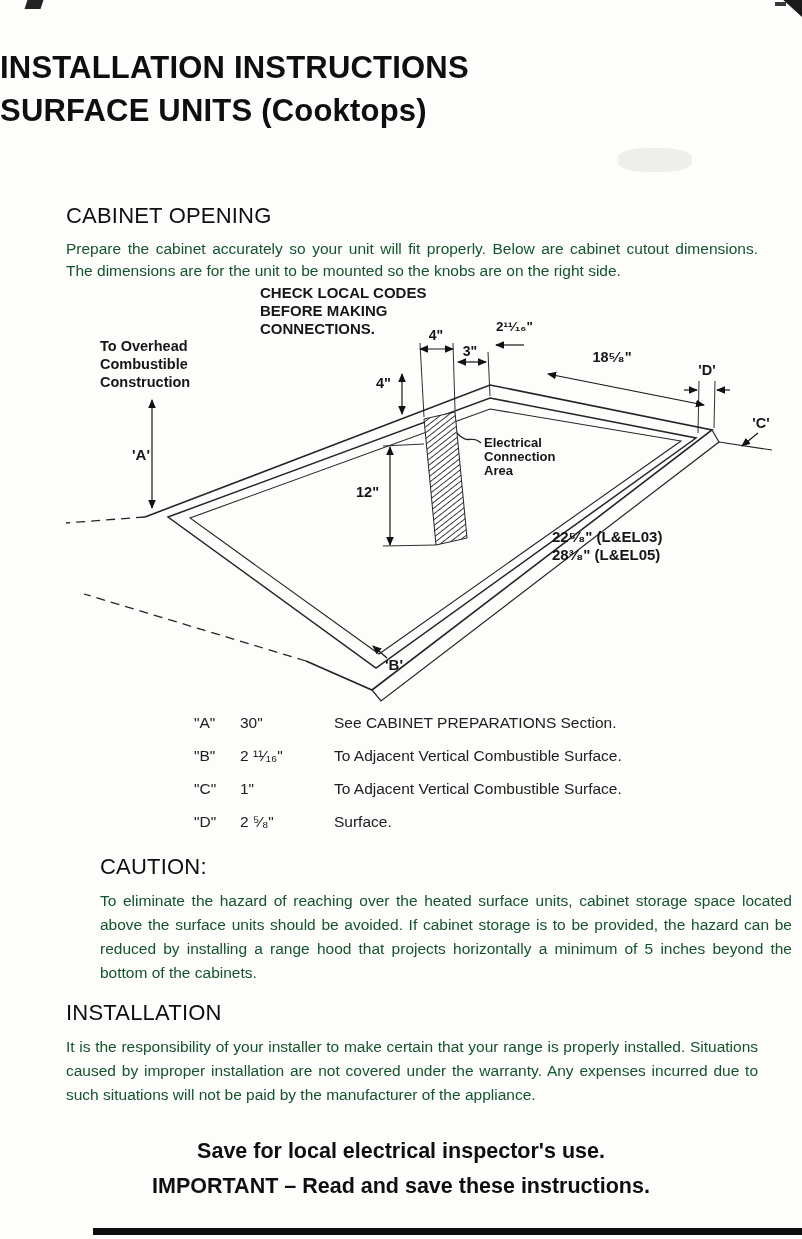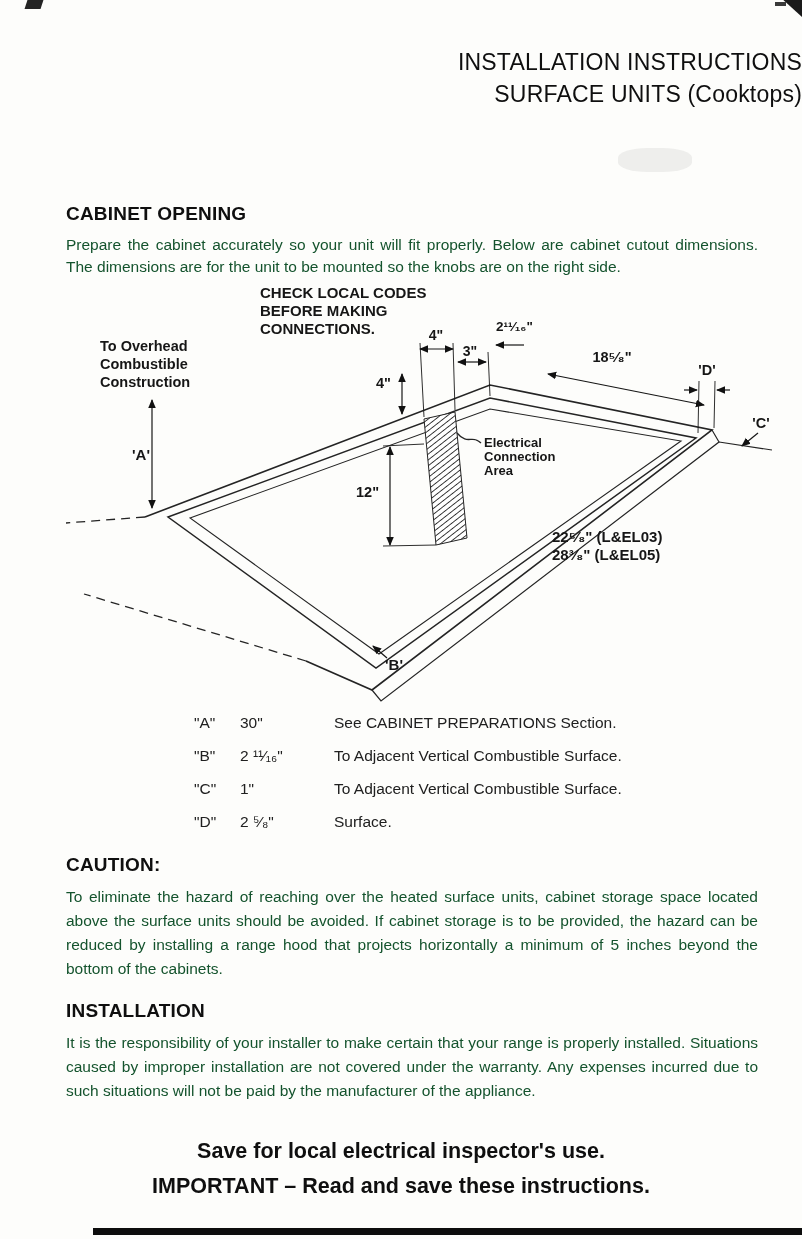--- a/index.html
+++ b/index.html
@@ -4,28 +4,28 @@
 <style>
   * { margin:0; padding:0; box-sizing:border-box; }
   body { background:#ffffff; }
   .page {
     position:relative; width:802px; height:1239px;
     background:#fdfdfb; overflow:hidden;
     font-family:"Liberation Sans","DejaVu Sans",sans-serif; color:#1b1b1b;
   }
   .title {
     position:absolute; top:46px; left:0; width:100%;
-    text-align:right; font-weight:400; font-size:23px; line-height:1.4;
+    text-align:left; font-weight:700; font-size:31px; line-height:1.4;
     letter-spacing:0.2px; color:#0f0f0f;
   }
   .sec { position:absolute; left:66px; width:692px; }
-  .sec h2 { font-size:19px; font-weight:700; letter-spacing:0.2px; color:#0f0f0f; margin-bottom:9px; }
+  .sec h2 { font-size:22px; font-weight:400; letter-spacing:0.2px; color:#0f0f0f; margin-bottom:9px; }
   .sec p  { font-size:15.5px; line-height:1.45; text-align:justify; color:#14532d; }
   #cabinet { top:203px; }
-  #caution { top:854px; }
+  #caution { top:854px;margin-left:34px; }
   #install { top:1000px; }
   #caution p, #install p { line-height:1.55; }
   .diagram { position:absolute; top:280px; left:60px; }
   .diagram text { font-family:"Liberation Sans","DejaVu Sans",sans-serif; font-weight:700; fill:#161616; }
   .dims { position:absolute; top:714px; left:194px; width:572px; font-size:15.5px; color:#202020; }
   .dim-row { display:grid; grid-template-columns:46px 94px 1fr; margin-bottom:15px; }
   .footer {
     position:absolute; top:1134px; left:0; width:100%;
     text-align:center; font-size:21.5px; font-weight:700; line-height:1.65; color:#0f0f0f;
   }

